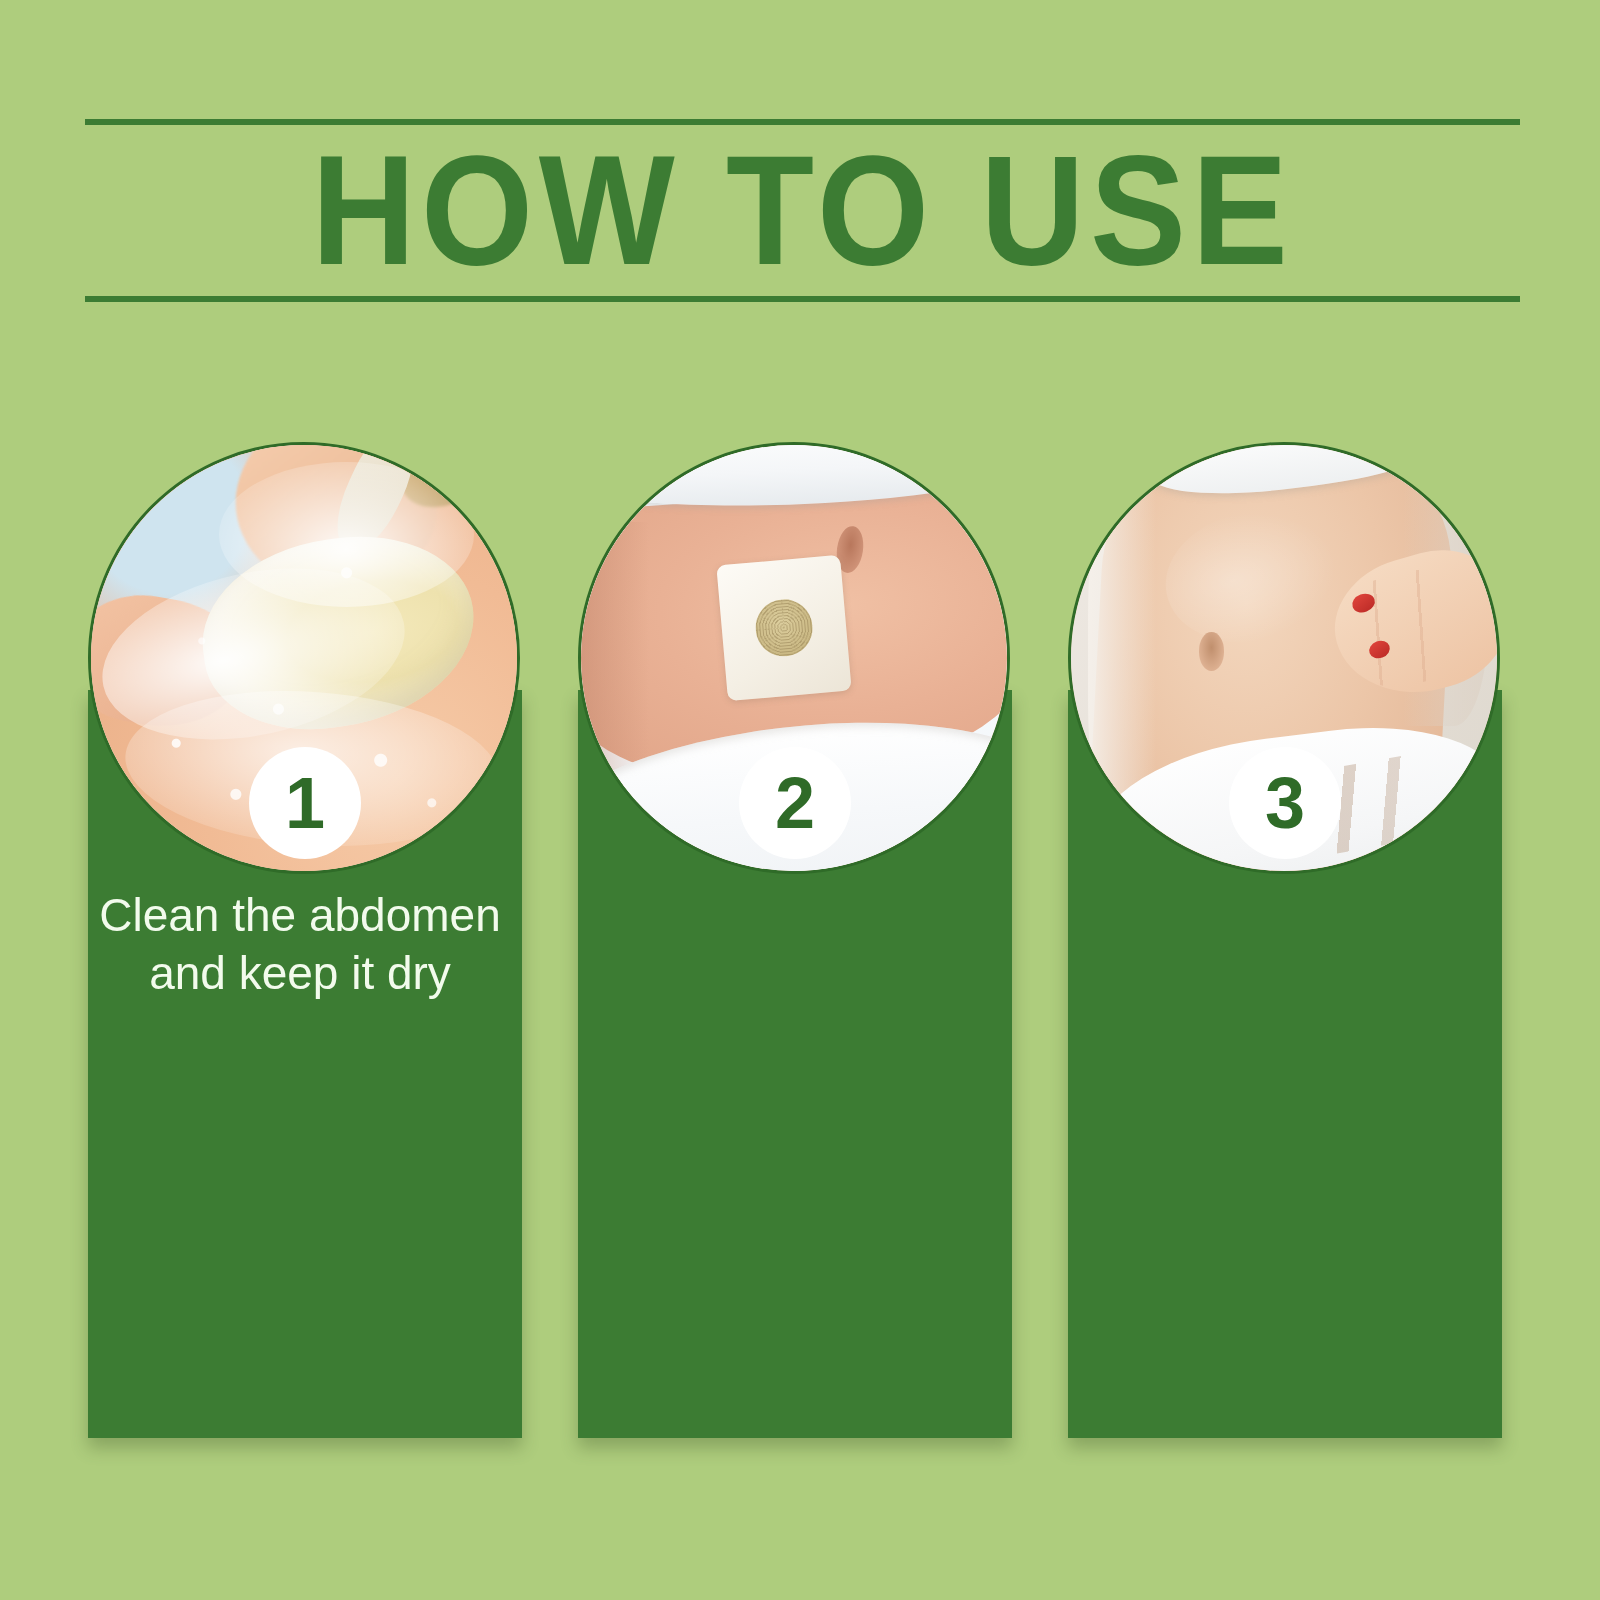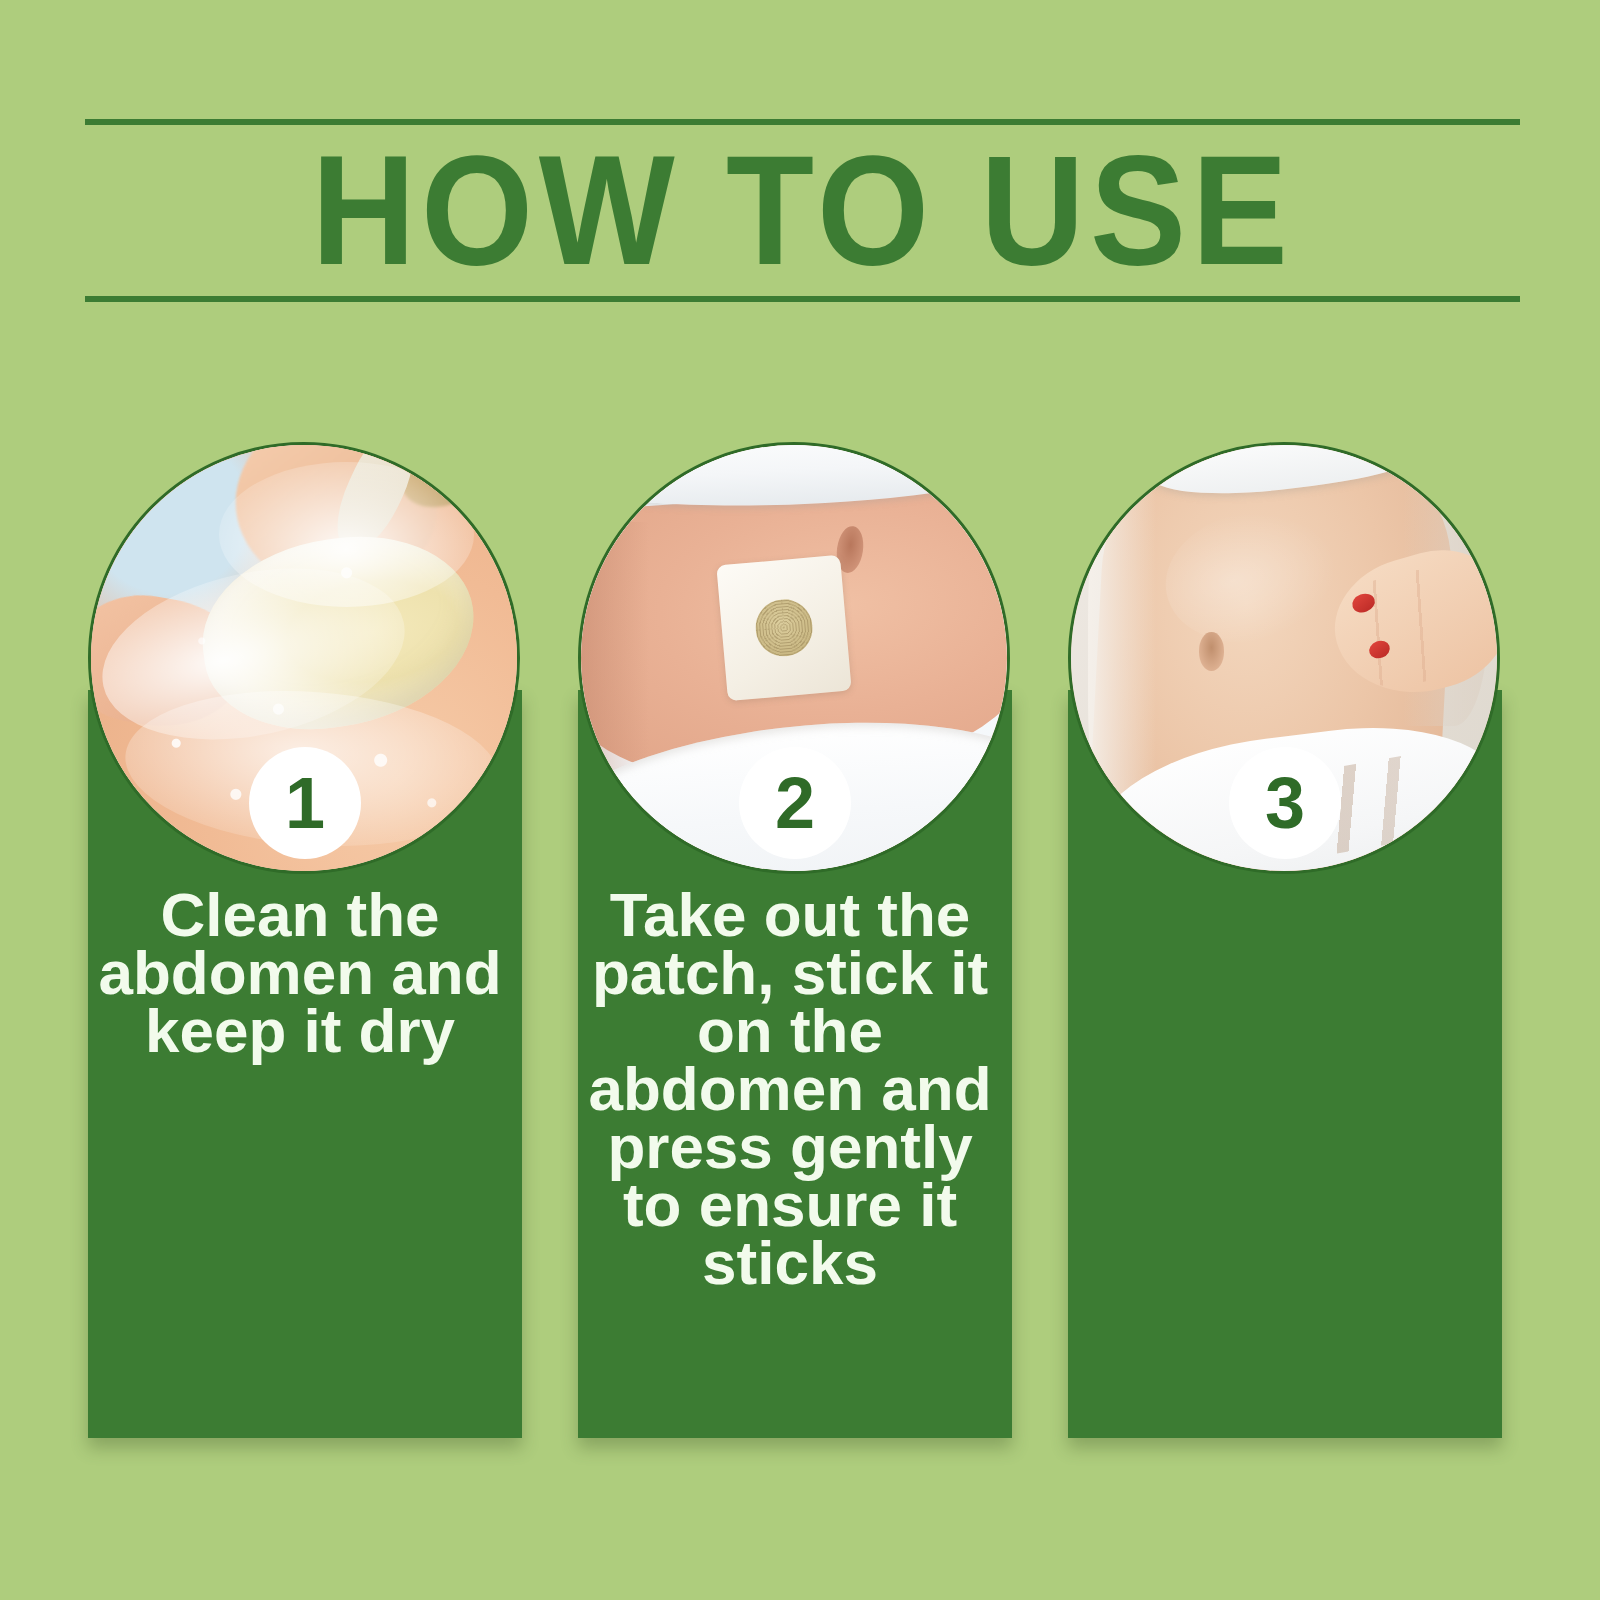--- a/index.html
+++ b/index.html
@@ -363,24 +363,24 @@
     z-index: 5;
   }
 
   
   .caption {
     position: absolute;
     left: 4px;
     right: 14px;
     top: 196px;
     color: #f2fbec;
-    font-size: 62px;
+    font-size: 46px;
     line-height: 58px;
     text-align: center;
-    font-weight: 700;
+    font-weight: 400;
   }
 </style>
 </head>
 <body>
 
 <div class="header">
   <div class="rule rule-top"></div>
   <div class="page-title">HOW TO USE</div>
   <div class="rule rule-bottom"></div>
 </div>
@@ -416,21 +416,20 @@
         <div class="p2-shadow-side"></div>
         <div class="p2-navel"></div>
         <div class="p2-bra"></div>
         <div class="p2-brief"></div>
         <div class="p2-patch">
           <div class="p2-patch-core"></div>
         </div>
       </div>
     </div>
     <div class="badge">2</div>
-    <div class="caption">Take out the patch, stick it on the abdomen and press gently to ensure it sticks</div>
   </div>
 
   <div class="step step-3">
     <div class="panel"></div>
     <div class="photo">
       <div class="photo-inner">
         <div class="p3-bg"></div>
         <div class="p3-torso"></div>
         <div class="p3-shade-left"></div>
         <div class="p3-shade-right"></div>

